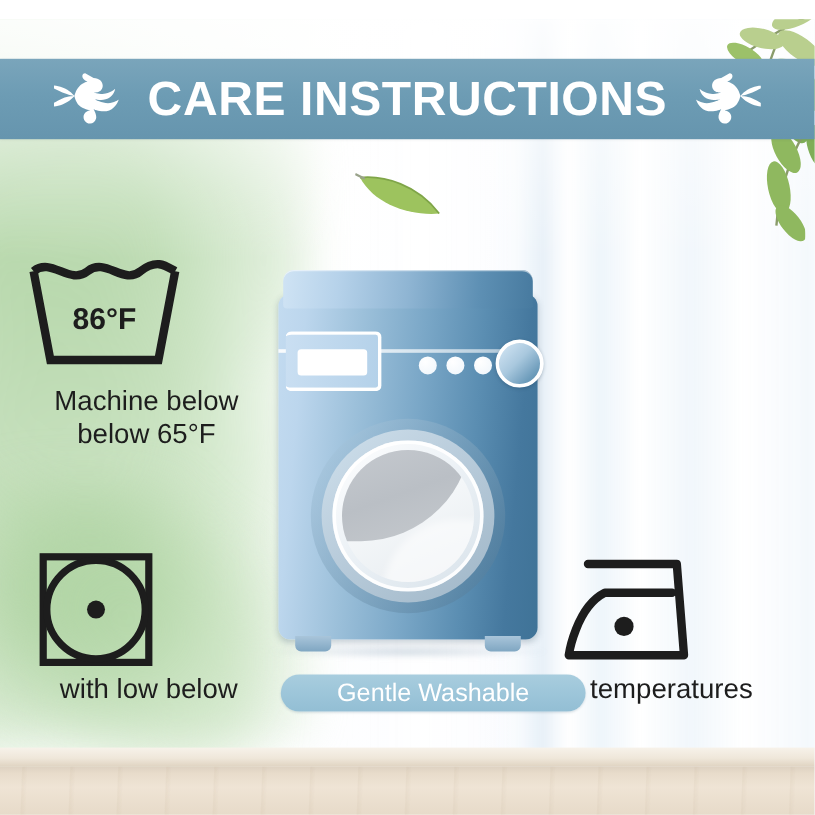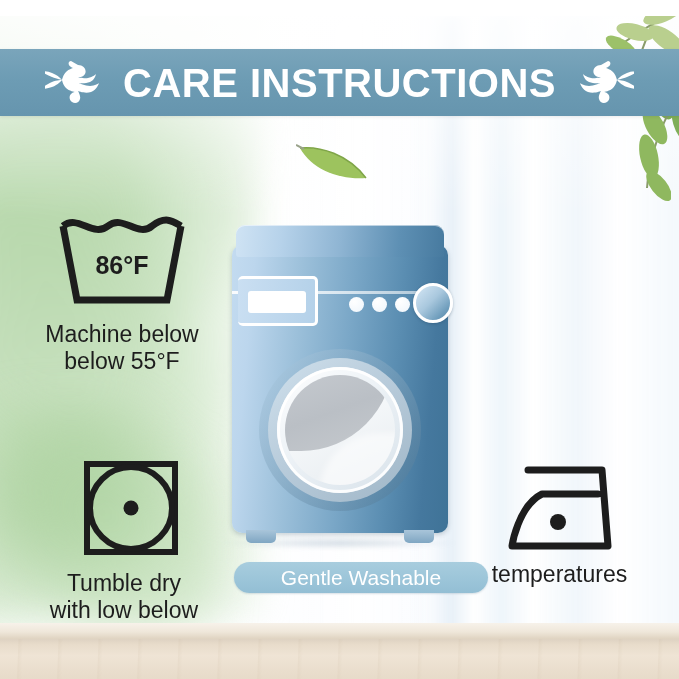--- a/index.html
+++ b/index.html
@@ -76,21 +76,21 @@
 
   
   .branch{position:absolute;right:-6px;top:-14px;width:150px;height:160px;pointer-events:none;}
   .branch2{position:absolute;right:8px;top:96px;width:120px;height:120px;pointer-events:none;}
 
   
   .float-leaf{position:absolute;left:296px;top:122px;width:76px;height:44px;}
 
   
   .care{position:absolute;text-align:center;}
-  .care .sym{display:flex;align-items:center;justify-content:center;}
+  .care .sym{display:flex;align-items:center;justify-content:flex-start;}
   .care .cap{color:#1d1d1d;font-size:23px;line-height:1.17;white-space:nowrap;}
 
   .care-wash{left:12px;top:196px;width:220px;}
   .care-bleach{left:448px;top:190px;width:220px;}
   .care-dry{left:18px;top:440px;width:212px;}
   .care-iron{left:452px;top:440px;width:215px;}
 
   .cap-gap{margin-top:9px;}
 
   
@@ -250,33 +250,32 @@
 
   <div class="care care-wash">
     <div class="sym">
       <svg viewBox="0 0 150 100" width="150" height="100">
         <path d="M16 14 L30 88 L120 88 L134 14" fill="none" stroke="#1d1d1d" stroke-width="7" stroke-linejoin="miter"></path>
         <path d="M16 14 C 31 2, 46 26, 61 14 C 76 2, 91 26, 105 14 C 119 3, 127 10, 134 14" fill="none" stroke="#1d1d1d" stroke-width="7" stroke-linecap="butt"></path>
         <text class="basin-temp" x="75" y="62" text-anchor="middle">86°F</text>
       </svg>
     </div>
     <div class="cap cap-gap">Machine below</div>
-    <div class="cap">below 55°F</div>
+    <div class="cap">below 65°F</div>
   </div>
 
 
   <div class="care care-dry">
     <div class="sym">
       <svg viewBox="0 0 110 105" width="110" height="105">
         <rect x="18" y="8" width="88" height="88" fill="none" stroke="#1d1d1d" stroke-width="6"></rect>
         <circle cx="62" cy="52" r="41" fill="none" stroke="#1d1d1d" stroke-width="6"></circle>
         <circle cx="62" cy="52" r="7.5" fill="#1d1d1d"></circle>
       </svg>
     </div>
-    <div class="cap cap-gap">Tumble dry</div>
     <div class="cap">with low below</div>
   </div>
 
   <div class="care care-iron">
     <div class="sym">
       <svg viewBox="0 0 140 105" width="140" height="105">
         <path d="M38 14 L112 14 L118 90 L22 90 C 22 90, 28 50, 52 38 L 108 38" fill="none" stroke="#1d1d1d" stroke-width="7" stroke-linejoin="round" stroke-linecap="round"></path>
         <circle cx="68" cy="66" r="8" fill="#1d1d1d"></circle>
       </svg>
     </div>

